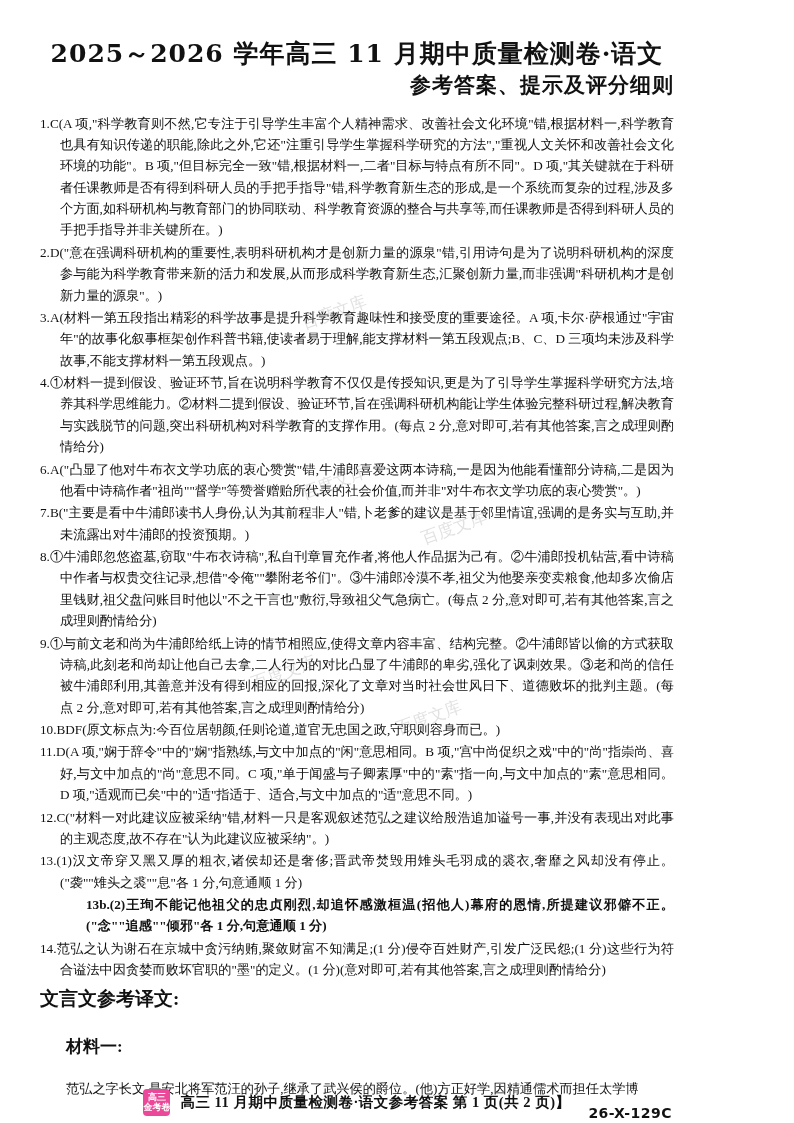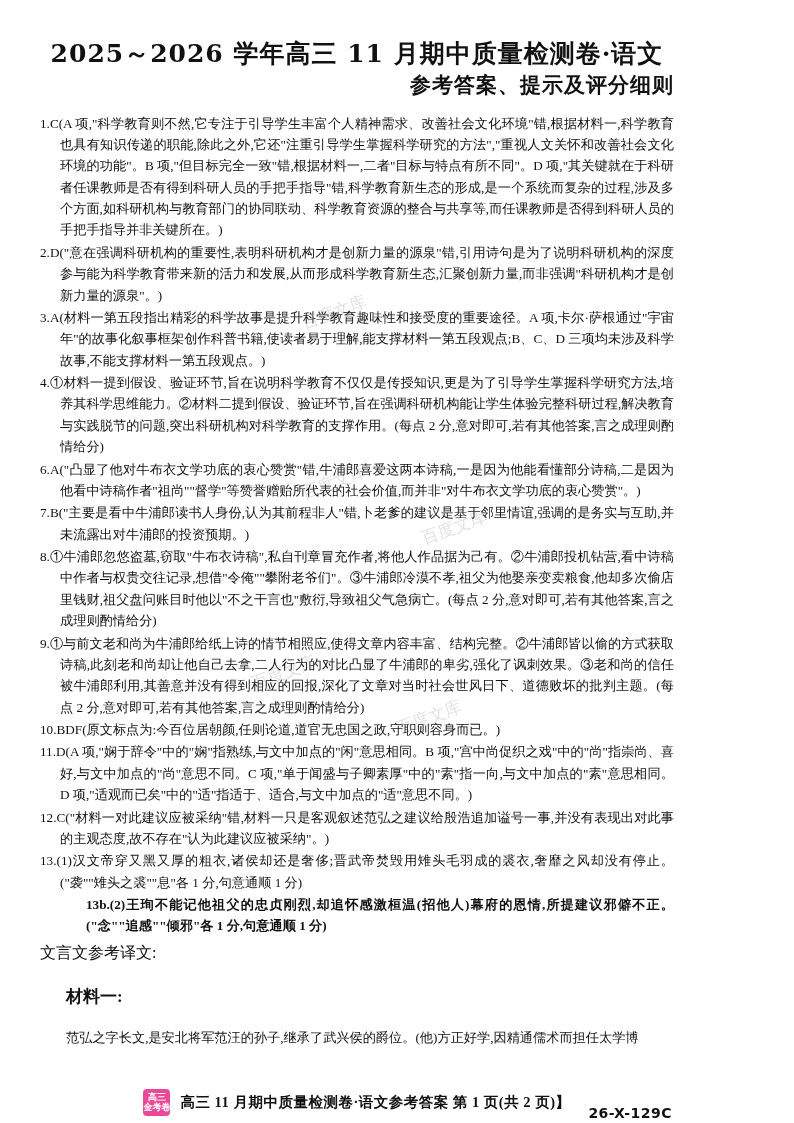--- a/index.html
+++ b/index.html
@@ -48,22 +48,22 @@
     margin:0 0 1px 0;
     padding-left:20px;
     text-indent:-20px;
   }
   .item.sub{
     padding-left:46px;
     text-indent:0;
     font-weight:bold;
   }
   .sec-head{
-    font-size:16px;
-    font-weight:normal;
+    font-size:19px;
+    font-weight:bold;
     margin-top:3px;
   }
   .sub-head{
     font-size:17px;
     font-weight:bold;
     margin-left:26px;
   }
   .para-indent{
     text-indent:26px;
     margin:0;
@@ -139,20 +139,21 @@
     <p class="item">4.①材料一提到假设、验证环节,旨在说明科学教育不仅仅是传授知识,更是为了引导学生掌握科学研究方法,培养其科学思维能力。②材料二提到假设、验证环节,旨在强调科研机构能让学生体验完整科研过程,解决教育与实践脱节的问题,突出科研机构对科学教育的支撑作用。(每点 2 分,意对即可,若有其他答案,言之成理则酌情给分)</p>
     <p class="item">6.A("凸显了他对牛布衣文学功底的衷心赞赏"错,牛浦郎喜爱这两本诗稿,一是因为他能看懂部分诗稿,二是因为他看中诗稿作者"祖尚""督学"等赞誉赠贻所代表的社会价值,而并非"对牛布衣文学功底的衷心赞赏"。)</p>
     <p class="item">7.B("主要是看中牛浦郎读书人身份,认为其前程非人"错,卜老爹的建议是基于邻里情谊,强调的是务实与互助,并未流露出对牛浦郎的投资预期。)</p>
     <p class="item">8.①牛浦郎忽悠盗墓,窃取"牛布衣诗稿",私自刊章冒充作者,将他人作品据为己有。②牛浦郎投机钻营,看中诗稿中作者与权贵交往记录,想借"令俺""攀附老爷们"。③牛浦郎冷漠不孝,祖父为他娶亲变卖粮食,他却多次偷店里钱财,祖父盘问账目时他以"不之干言也"敷衍,导致祖父气急病亡。(每点 2 分,意对即可,若有其他答案,言之成理则酌情给分)</p>
     <p class="item">9.①与前文老和尚为牛浦郎给纸上诗的情节相照应,使得文章内容丰富、结构完整。②牛浦郎皆以偷的方式获取诗稿,此刻老和尚却让他自己去拿,二人行为的对比凸显了牛浦郎的卑劣,强化了讽刺效果。③老和尚的信任被牛浦郎利用,其善意并没有得到相应的回报,深化了文章对当时社会世风日下、道德败坏的批判主题。(每点 2 分,意对即可,若有其他答案,言之成理则酌情给分)</p>
     <p class="item">10.BDF(原文标点为:今百位居朝颜,任则论道,道官无忠国之政,守职则容身而已。)</p>
     <p class="item">11.D(A 项,"娴于辞令"中的"娴"指熟练,与文中加点的"闲"意思相同。B 项,"宫中尚促织之戏"中的"尚"指崇尚、喜好,与文中加点的"尚"意思不同。C 项,"单于闻盛与子卿素厚"中的"素"指一向,与文中加点的"素"意思相同。D 项,"适观而已矣"中的"适"指适于、适合,与文中加点的"适"意思不同。)</p>
     <p class="item">12.C("材料一对此建议应被采纳"错,材料一只是客观叙述范弘之建议给殷浩追加谥号一事,并没有表现出对此事的主观态度,故不存在"认为此建议应被采纳"。)</p>
     <p class="item">13.(1)汉文帝穿又黑又厚的粗衣,诸侯却还是奢侈;晋武帝焚毁用雉头毛羽成的裘衣,奢靡之风却没有停止。("袭""雉头之裘""息"各 1 分,句意通顺 1 分)</p>
     <p class="item sub">13b.(2)王珣不能记他祖父的忠贞刚烈,却追怀感激桓温(招他人)幕府的恩情,所提建议邪僻不正。("念""追感""倾邪"各 1 分,句意通顺 1 分)</p>
+    <p class="item">14.范弘之认为谢石在京城中贪污纳贿,聚敛财富不知满足;(1 分)侵夺百姓财产,引发广泛民怨;(1 分)这些行为符合谥法中因贪婪而败坏官职的"墨"的定义。(1 分)(意对即可,若有其他答案,言之成理则酌情给分)</p>
 
     <p class="sec-head">文言文参考译文:</p>
     <p class="sub-head">材料一:</p>
     <p class="para-indent">范弘之字长文,是安北将军范汪的孙子,继承了武兴侯的爵位。(他)方正好学,因精通儒术而担任太学博</p>
   </div>
 
   <div class="watermark wm5">百度文库</div>
   <div class="watermark wm1">百度文库</div>
   <div class="watermark wm2">百度文库</div>
   <div class="watermark wm3">百度文库</div>

